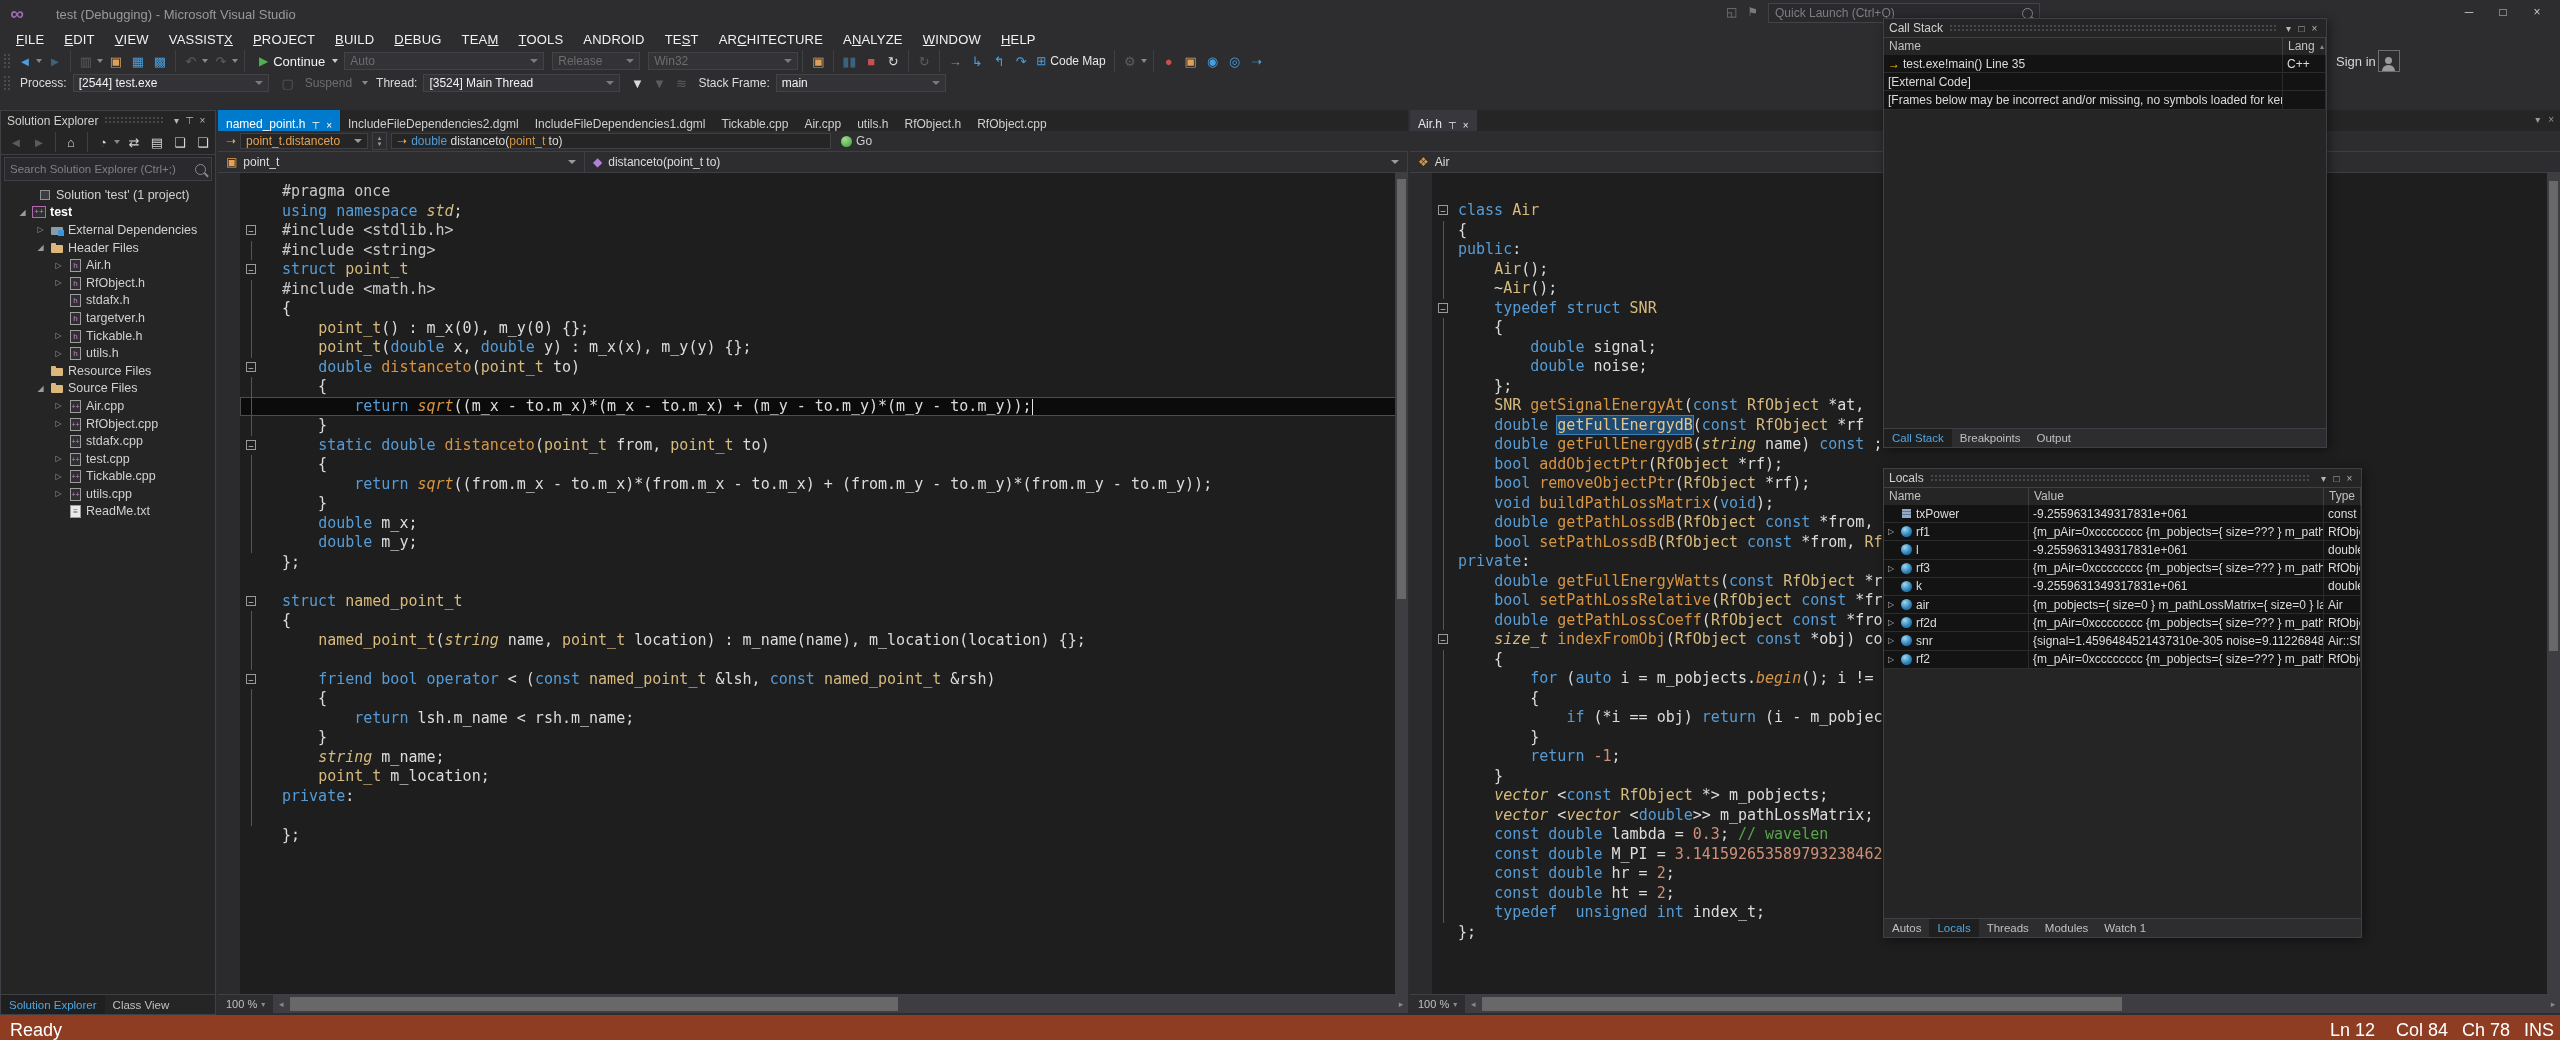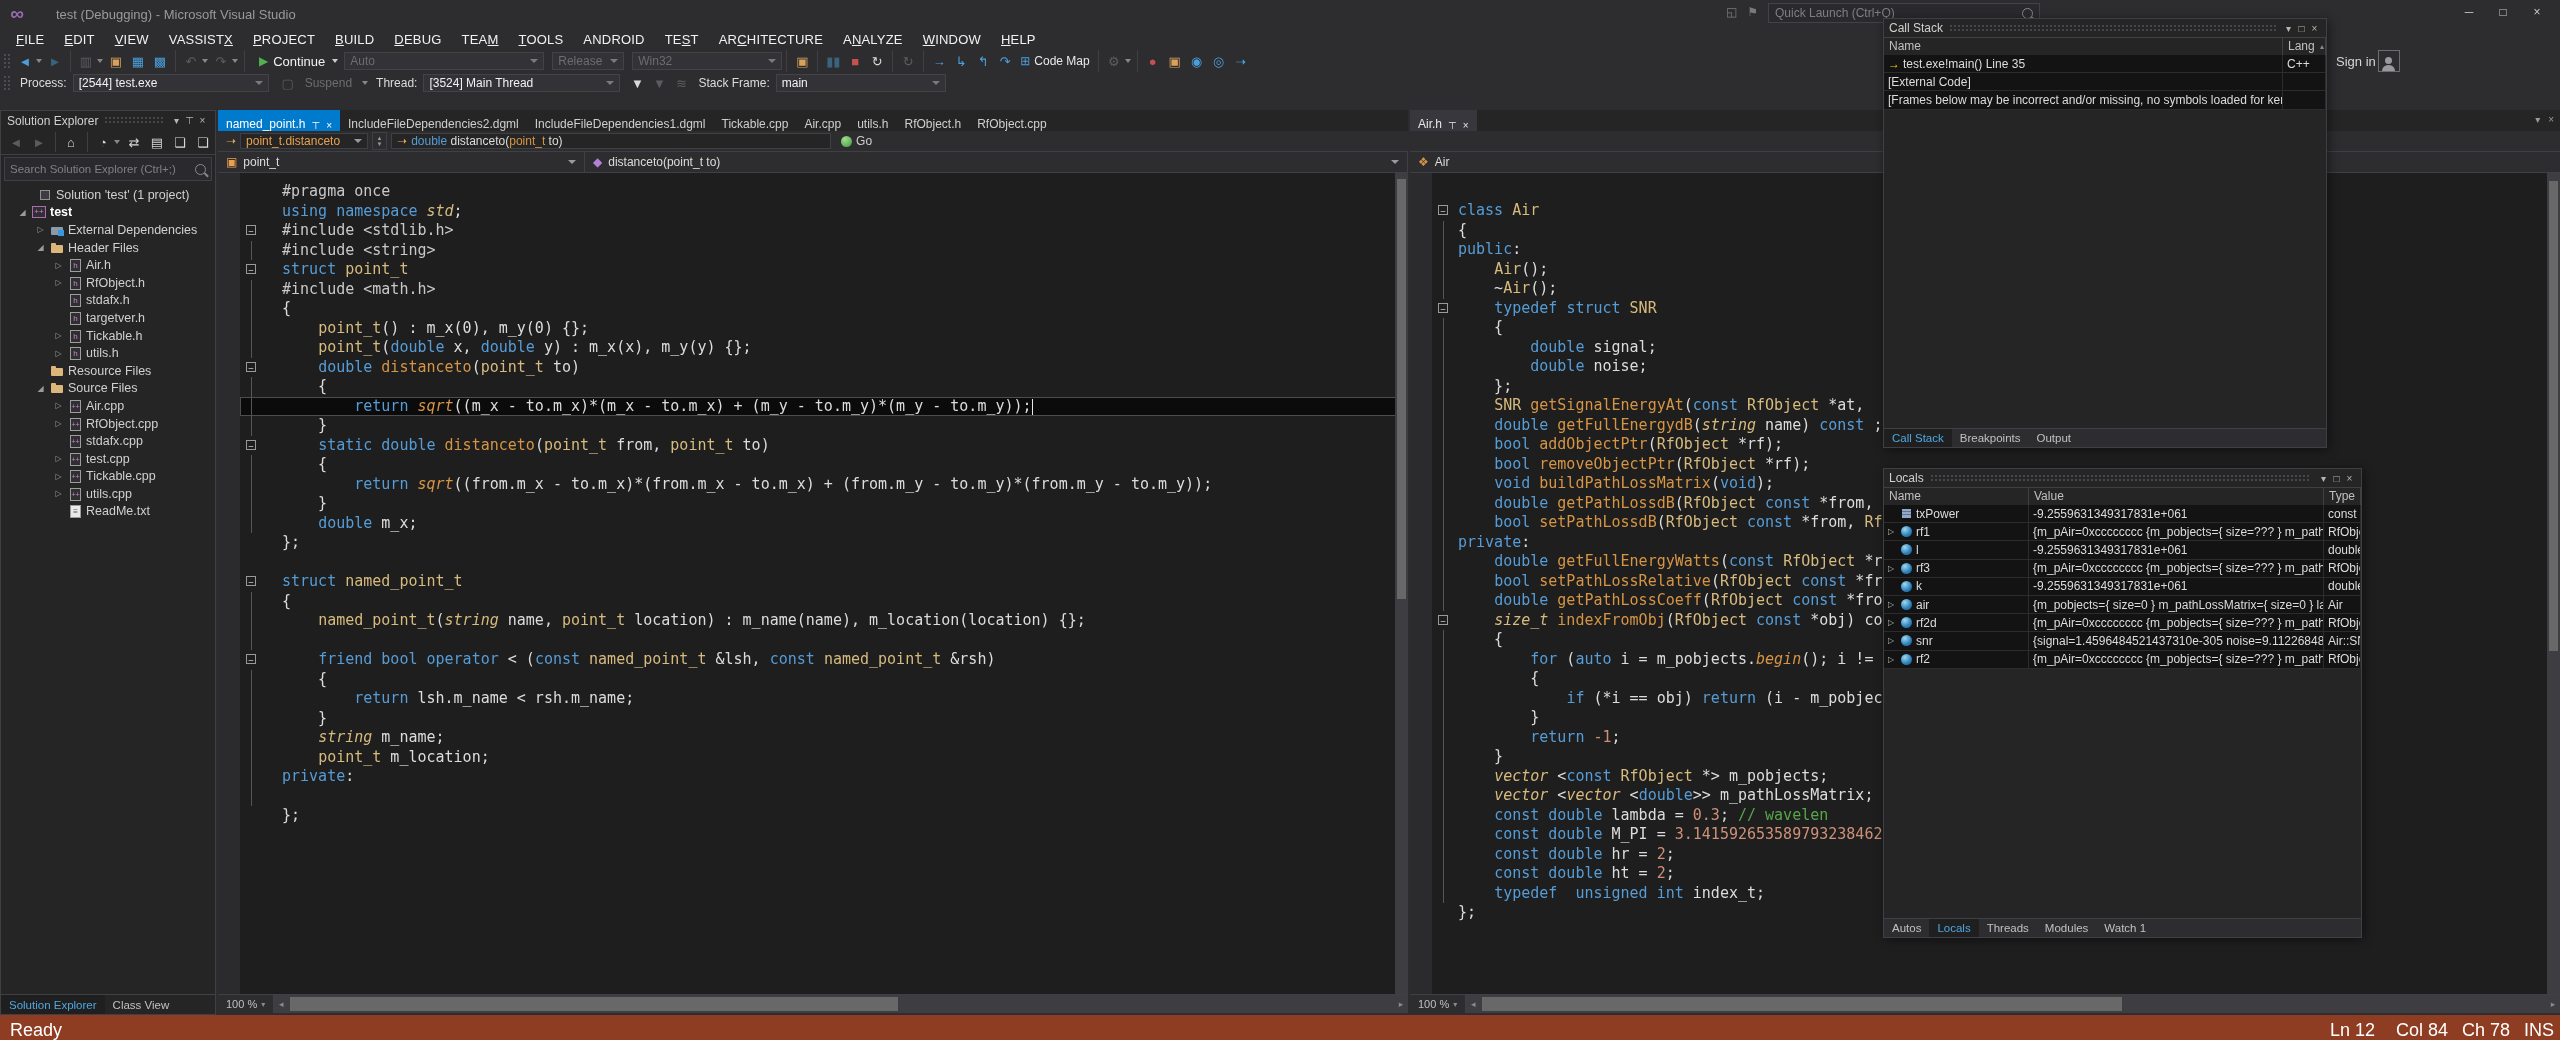--- a/index.html
+++ b/index.html
@@ -217,21 +217,21 @@
     </span>
   <span class="tbi sep"></span>
   <span class="continue">
     <span class="play">▶</span>
     <span>Continue</span>
   </span>
   <span class="combo gray" style="width:200px">
       <span>Auto</span>
       <span class="ca"></span>
     </span>
-  <span class="combo gray" style="width:72px;margin-left:8px">
+  <span class="combo gray" style="width:88px;margin-left:8px">
       <span>Release</span>
       <span class="ca"></span>
     </span>
   <span class="combo gray" style="width:150px;margin-left:8px">
       <span>Win32</span>
       <span class="ca"></span>
     </span>
   <span style="display:flex">
 
   <span class="tbi sep">
@@ -637,20 +637,25 @@
           
         </div>
         <div class="cl">
           <span class="fold has-g"></span>
           <span class="ct"><span class="tk-p">    }</span></span>
           
         </div>
         <div class="cl">
           <span class="fold has-g"></span>
           <span class="ct"><span class="tk-p">    </span><span class="tk-k">double</span><span class="tk-p"> m_x;</span></span>
+          
+        </div>
+        <div class="cl">
+          <span class="fold has-g"></span>
+          <span class="ct"><span class="tk-p">    </span><span class="tk-k">double</span><span class="tk-p"> m_y;</span></span>
           
         </div>
         <div class="cl">
           <span class="fold"></span>
           <span class="ct"><span class="tk-p">};</span></span>
           
         </div>
         <div class="cl">
           <span class="fold"></span>
           <span class="ct"></span>
@@ -814,20 +819,25 @@
           <span class="ct"><span class="tk-p">    };</span></span>
           
         </div>
         <div class="cl">
           <span class="fold has-g"></span>
           <span class="ct"><span class="tk-p">    </span><span class="tk-t">SNR</span><span class="tk-p"> </span><span class="tk-f">getSignalEnergyAt</span><span class="tk-p">(</span><span class="tk-k">const</span><span class="tk-p"> </span><span class="tk-t">RfObject</span><span class="tk-p"> *at,</span></span>
           
         </div>
         <div class="cl">
           <span class="fold has-g"></span>
+          <span class="ct"><span class="tk-p">    </span><span class="tk-k">double</span><span class="tk-p"> </span><span class="tk-fs">getFullEnergydB</span><span class="tk-p">(</span><span class="tk-k">const</span><span class="tk-p"> </span><span class="tk-t">RfObject</span><span class="tk-p"> *rf</span></span>
+          
+        </div>
+        <div class="cl">
+          <span class="fold has-g"></span>
           <span class="ct"><span class="tk-p">    </span><span class="tk-k">double</span><span class="tk-p"> </span><span class="tk-f">getFullEnergydB</span><span class="tk-p">(</span><span class="tk-ti">string</span><span class="tk-p"> name) </span><span class="tk-k">const</span><span class="tk-p"> ;</span></span>
           
         </div>
         <div class="cl">
           <span class="fold has-g"></span>
           <span class="ct"><span class="tk-p">    </span><span class="tk-k">bool</span><span class="tk-p"> </span><span class="tk-f">addObjectPtr</span><span class="tk-p">(</span><span class="tk-t">RfObject</span><span class="tk-p"> *rf);</span></span>
           
         </div>
         <div class="cl">
           <span class="fold has-g"></span>

